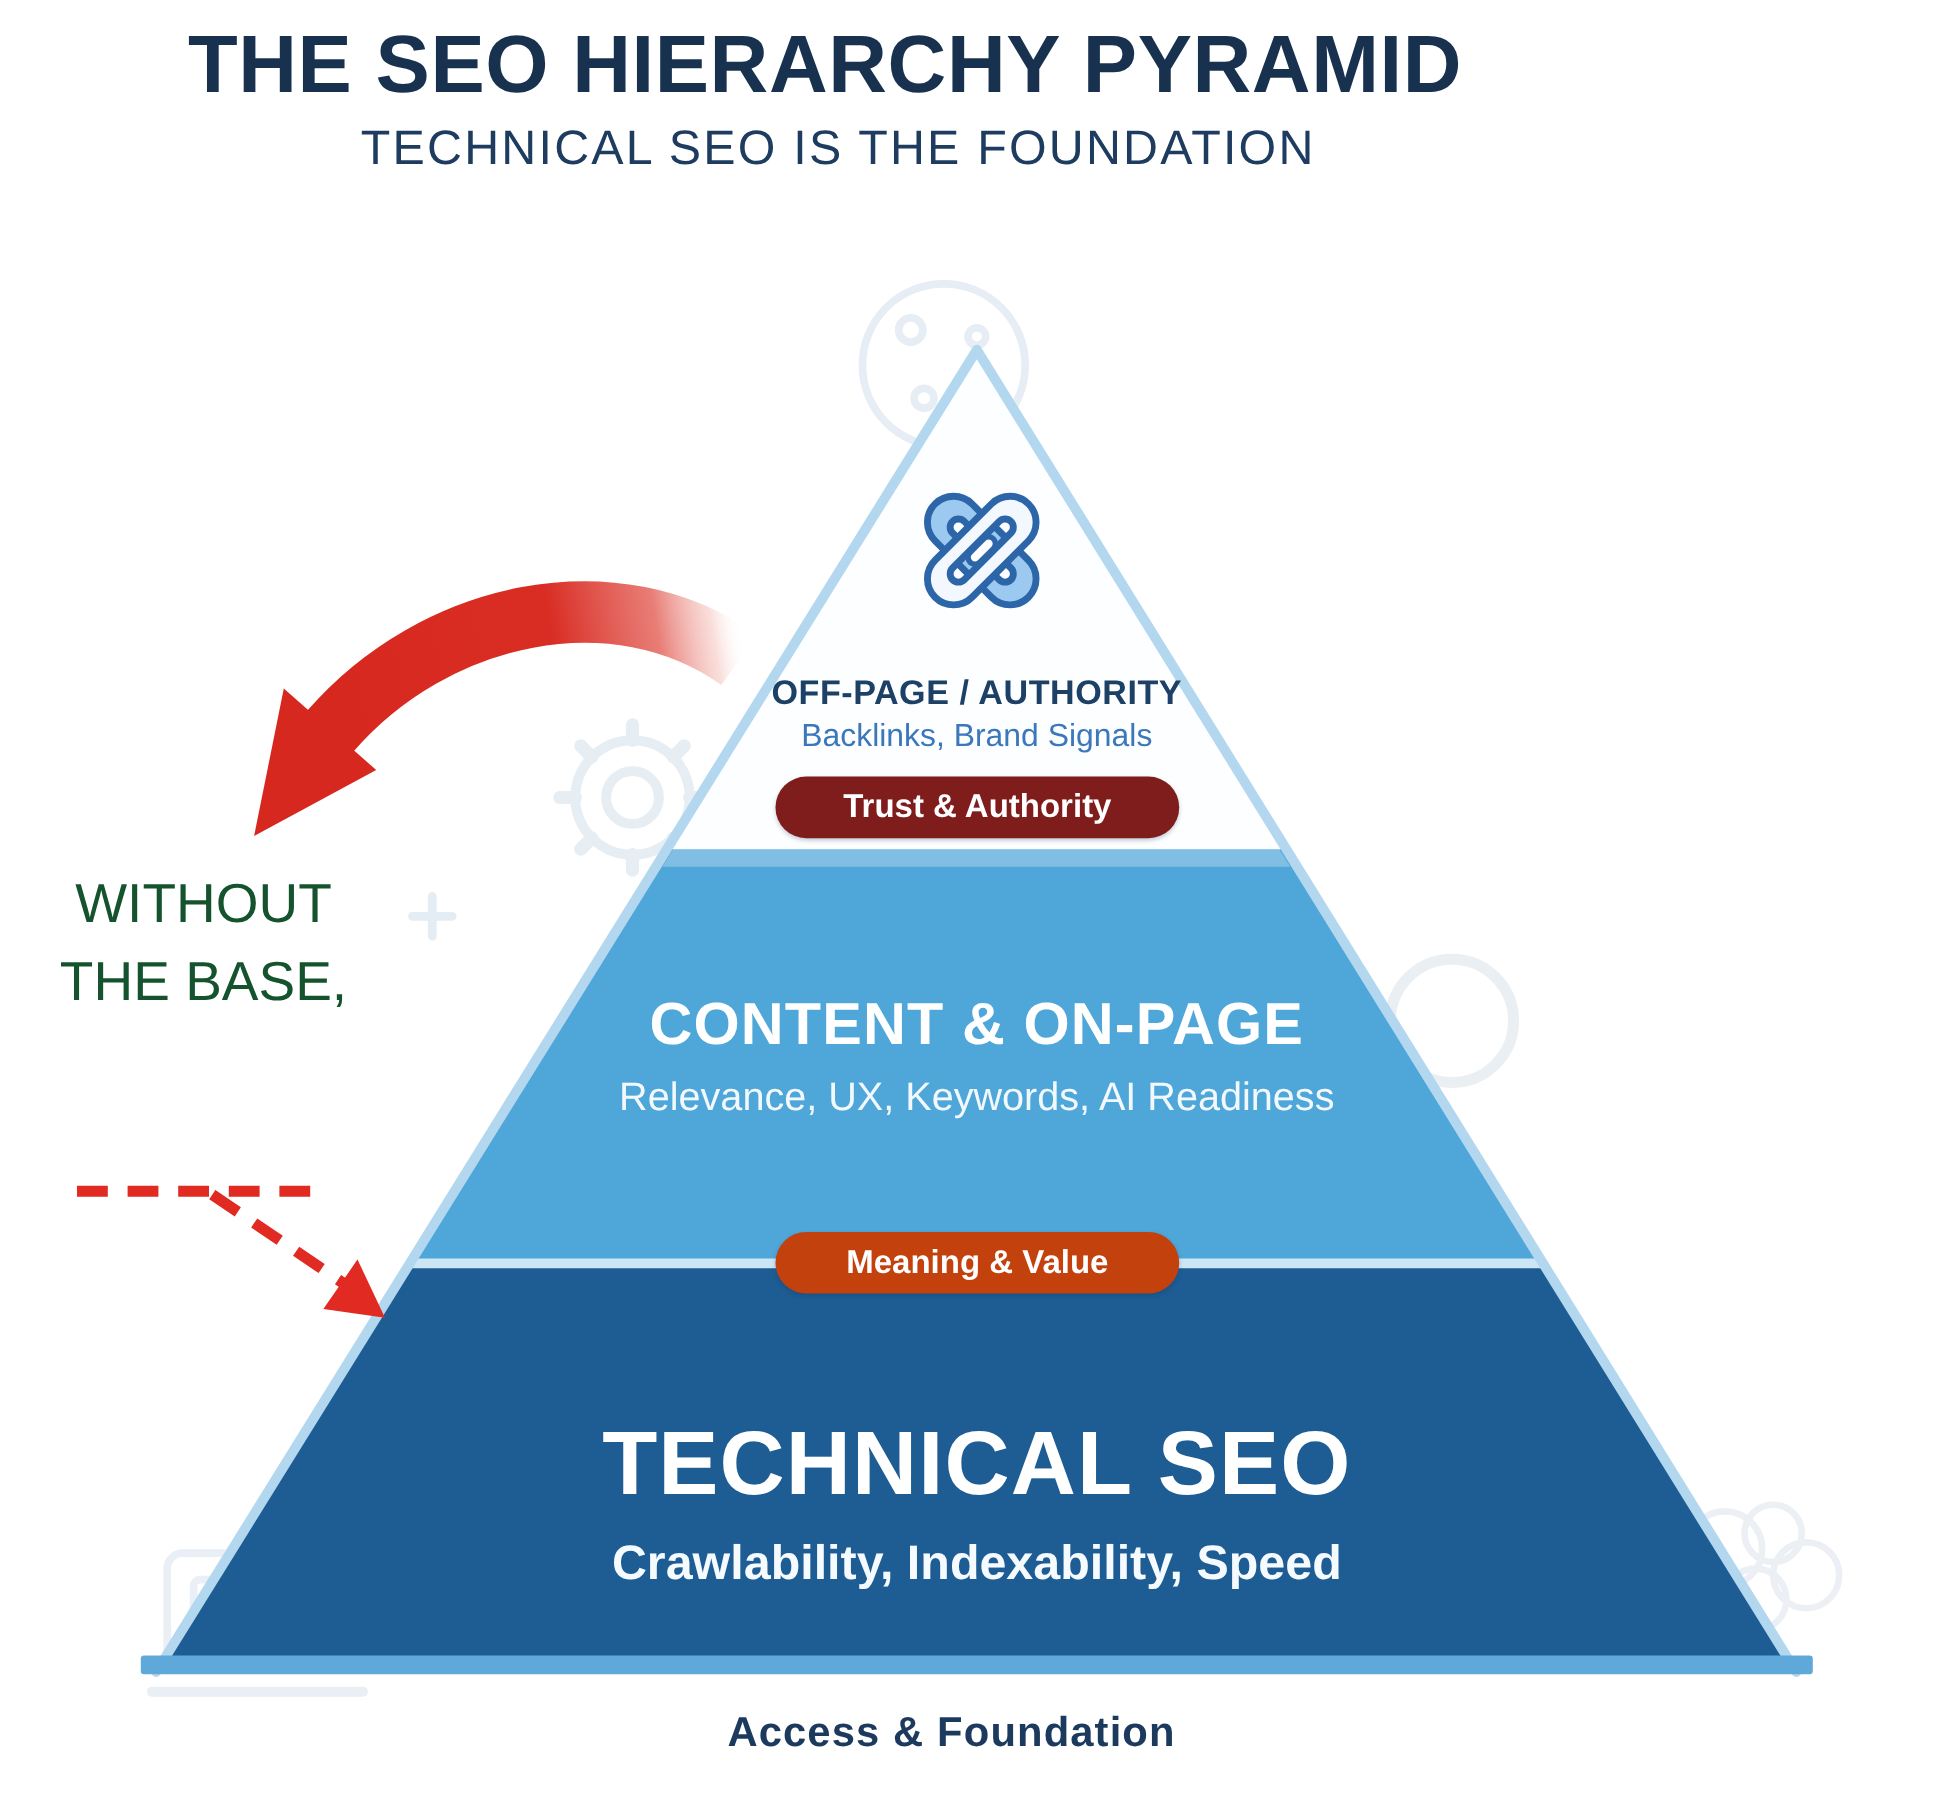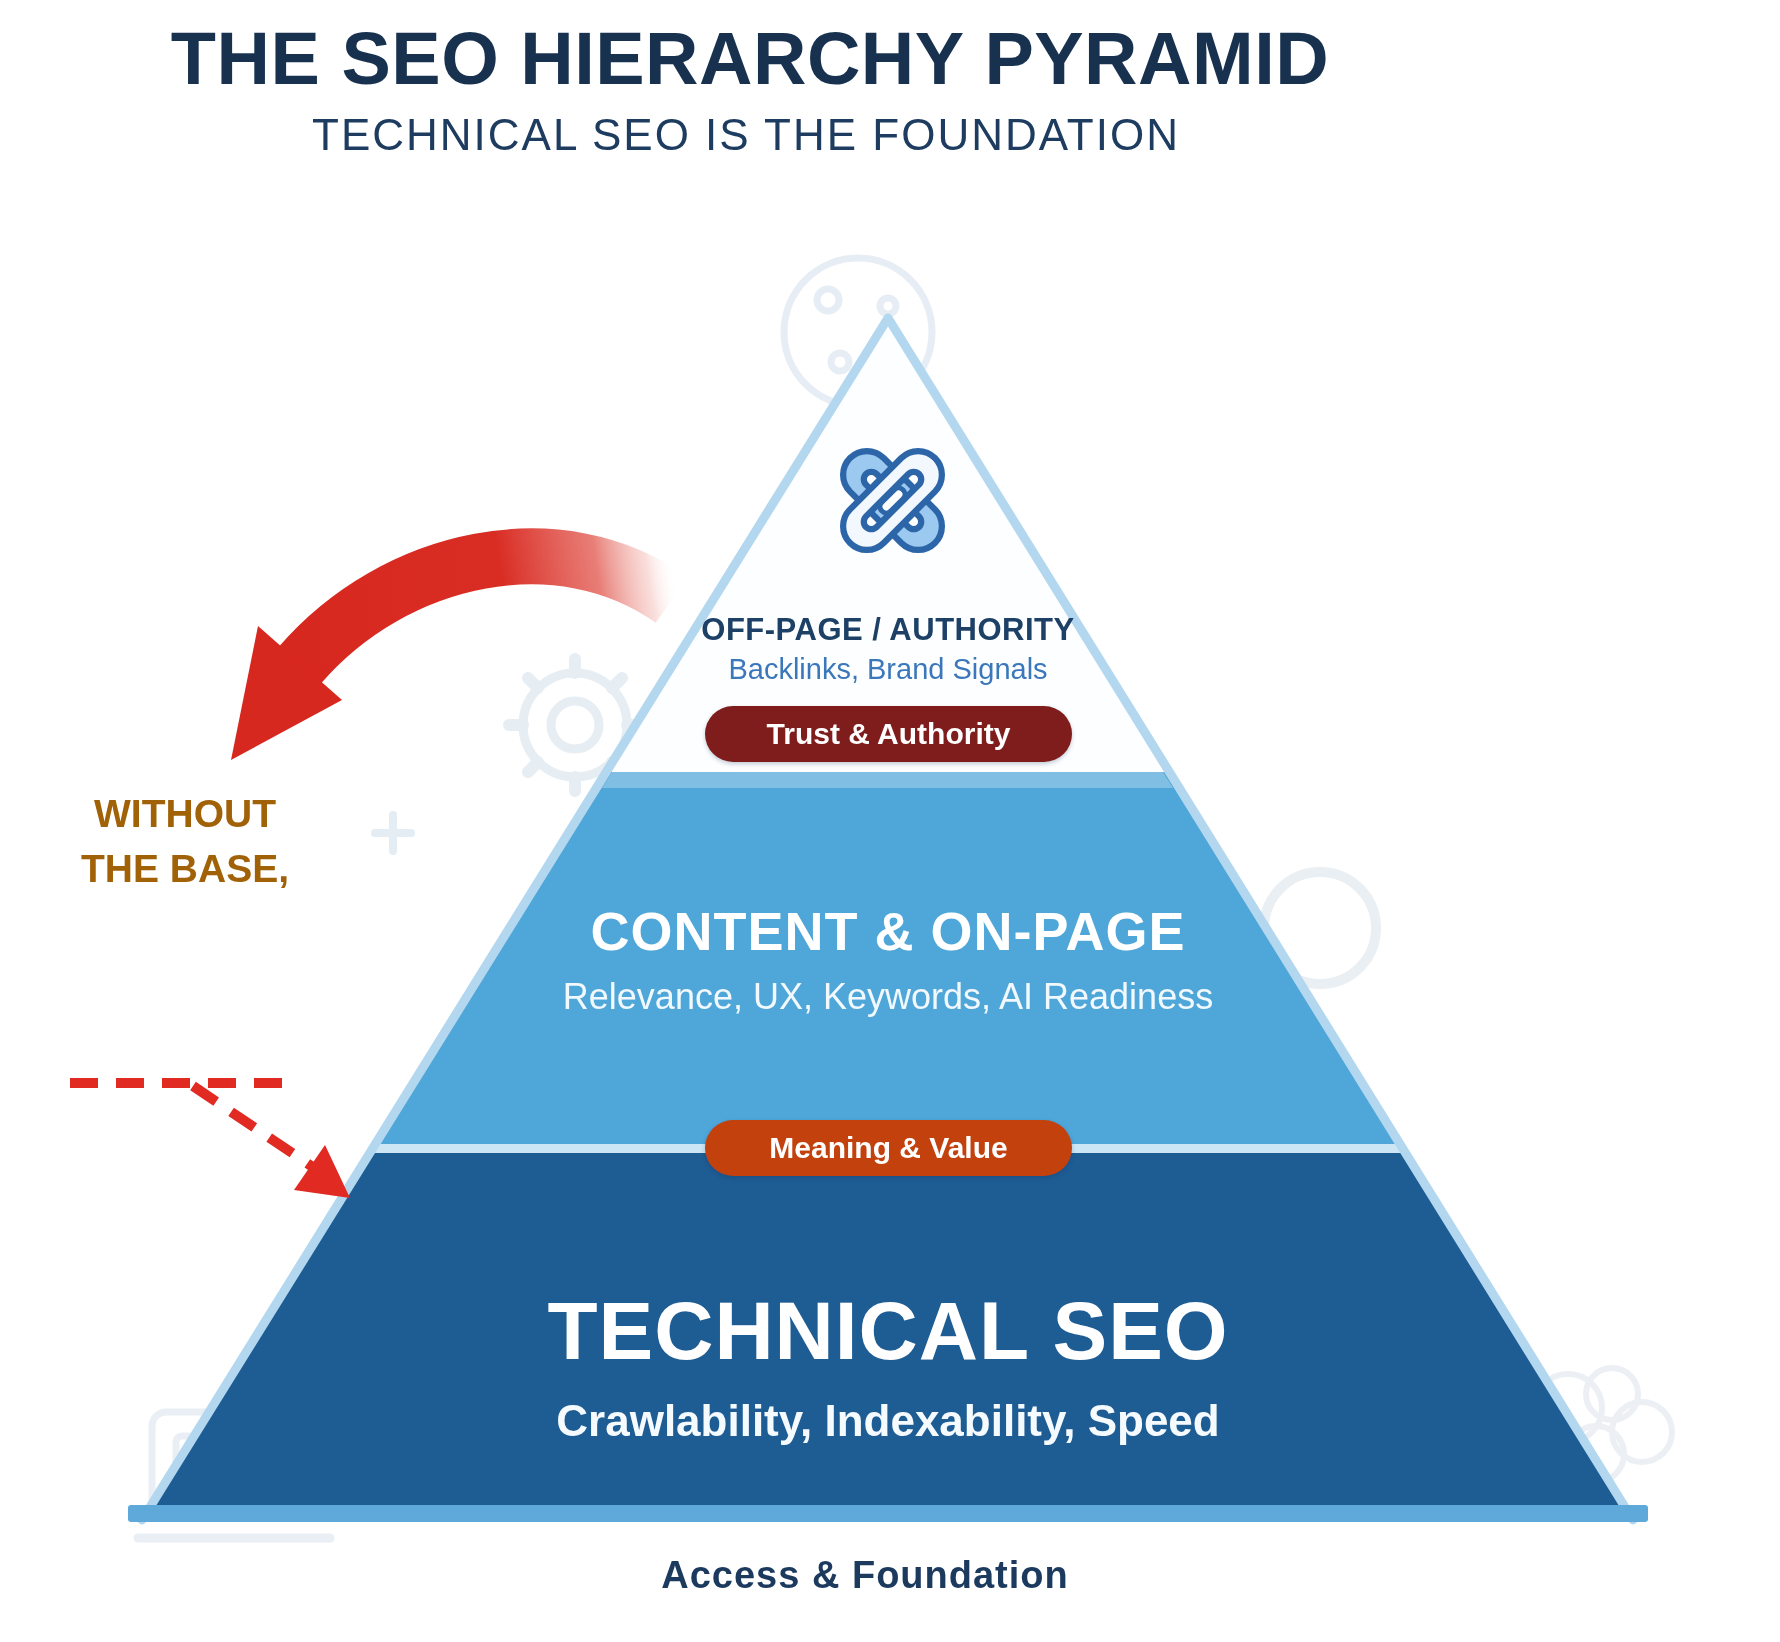--- a/index.html
+++ b/index.html
@@ -16,20 +16,21 @@
 
   .title{
     left:0;top:16px;width:1500px;
     font-size:74px;font-weight:800;letter-spacing:0.5px;
     color:#17314f;
   }
   .subtitle{
     left:0;top:110px;width:1492px;
     font-size:44px;font-weight:400;letter-spacing:2px;
     color:#1d3c60;
+    padding-left:16px;
   }
 
   .tier-text{left:388px;width:1000px;}
   .top-label{top:612px;font-size:31px;font-weight:700;color:#1d4066;letter-spacing:0.5px;}
   .top-sublabel{top:653px;font-size:29px;font-weight:400;color:#3b77bb;}
   .mid-label{top:900px;font-size:54px;font-weight:700;color:#ffffff;letter-spacing:1px;}
   .mid-sublabel{top:976px;font-size:36px;font-weight:400;color:#f2f9fe;}
   .bot-label{top:1284px;font-size:82px;font-weight:700;color:#ffffff;letter-spacing:1px;}
   .bot-sublabel{top:1396px;font-size:44px;font-weight:700;color:#f4fafe;}
 
@@ -38,22 +39,22 @@
     border-radius:28px;
     color:#ffffff;font-size:30px;font-weight:700;
     line-height:56px;text-align:center;
     box-shadow:0 2px 4px rgba(16,52,92,0.25);
   }
   .pill-trust{top:706px;background:#7f1d1d;text-align:center;}
   .pill-meaning{top:1120px;background:#c2410c;}
 
   .warning{
     left:35px;top:786px;width:300px;
-    font-size:39px;font-weight:700;line-height:1.42;
-    color:#a16207;
+    font-size:50px;font-weight:400;line-height:1.42;
+    color:#14532d;
   }
   .base-label{
     left:365px;top:1554px;width:1000px;
     font-size:38px;font-weight:700;letter-spacing:1px;
     color:#1b3a5e;
   }
 </style>
 </head>
 <body>
 

